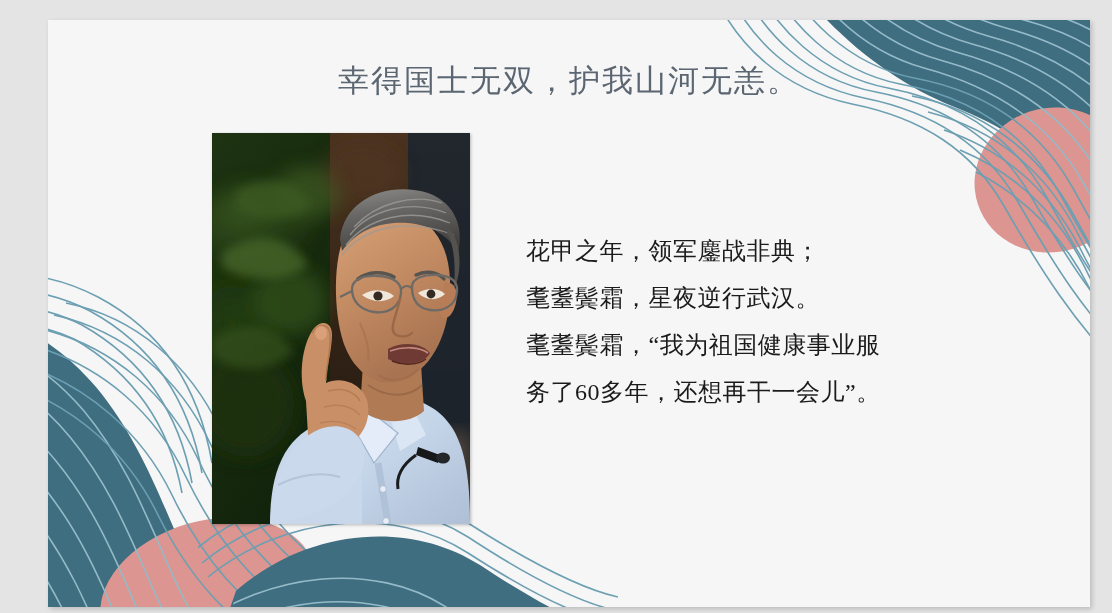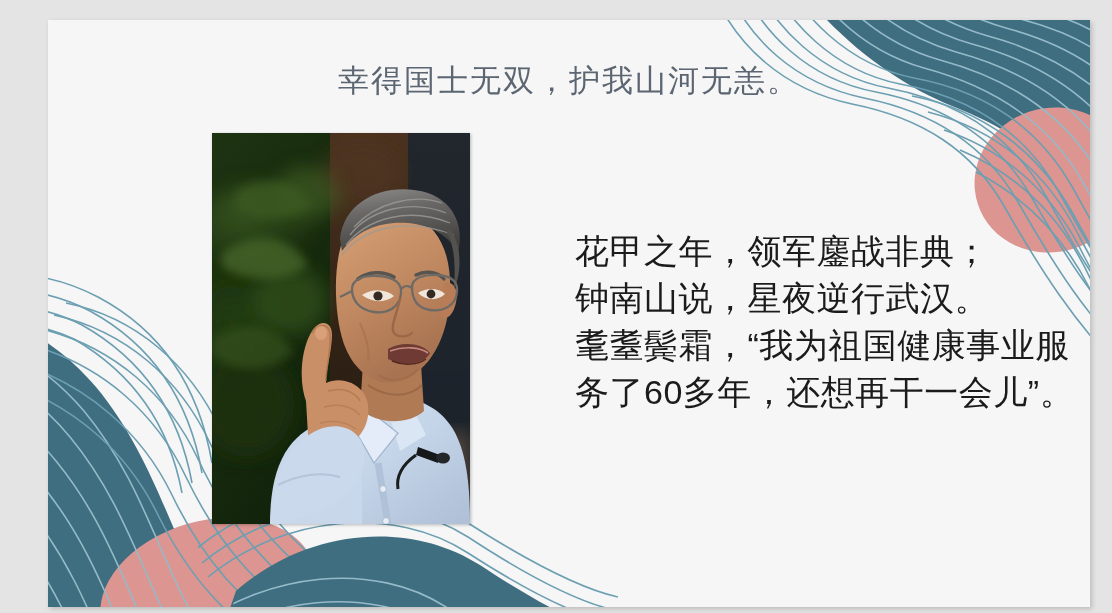--- a/index.html
+++ b/index.html
@@ -87,27 +87,27 @@
   }
   #photo-frame svg {
     display: block;
     width: 258px;
     height: 391px;
   }
 
   
   #body-copy {
     position: absolute;
-    left: 527px;
+    left: 478px;
     top: 208px;
     width: 430px;
-    font-size: 34px;
+    font-size: 24px;
     line-height: 47px;
     color: #1b1b1b;
-    font-family: Liberation Sans, sans-serif;
+    font-family: Liberation Serif, serif;
     letter-spacing: 0.5px;
   }
   #body-copy .line {
     white-space: nowrap;
   }
 </style>
 </head>
 <body>
 
 <div id="stage">
@@ -405,19 +405,19 @@
 
         <path d="M 58,391 C 62,340 78,308 108,296 C 130,288 148,298 152,316 C 156,338 140,360 120,372 C 102,382 80,388 58,391 Z" fill="#cbd9ec"></path>
         <path d="M 66,352 C 86,342 110,338 128,344" stroke="#aebfd6" stroke-width="2" fill="none" opacity="0.8"></path>
 
         <rect x="0" y="0" width="258" height="391" fill="none"></rect>
       </svg>
     </div>
 
     <div id="body-copy">
       <div class="line">花甲之年，领军鏖战非典；</div>
-      <div class="line">钟南山说，星夜逆行武汉。</div>
+      <div class="line">耄耋鬓霜，星夜逆行武汉。</div>
       <div class="line">耄耋鬓霜，“我为祖国健康事业服</div>
       <div class="line">务了60多年，还想再干一会儿”。</div>
     </div>
 
   </div>
 </div>
 
 </body></html>

